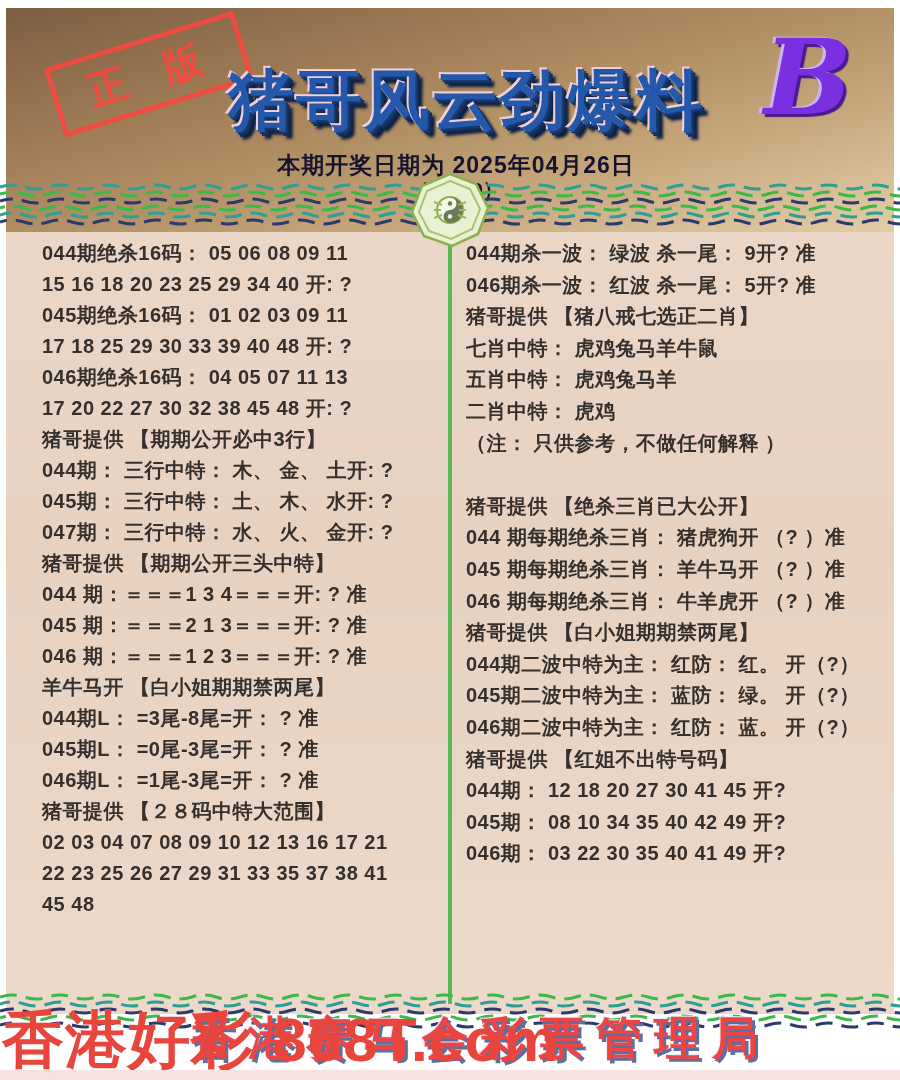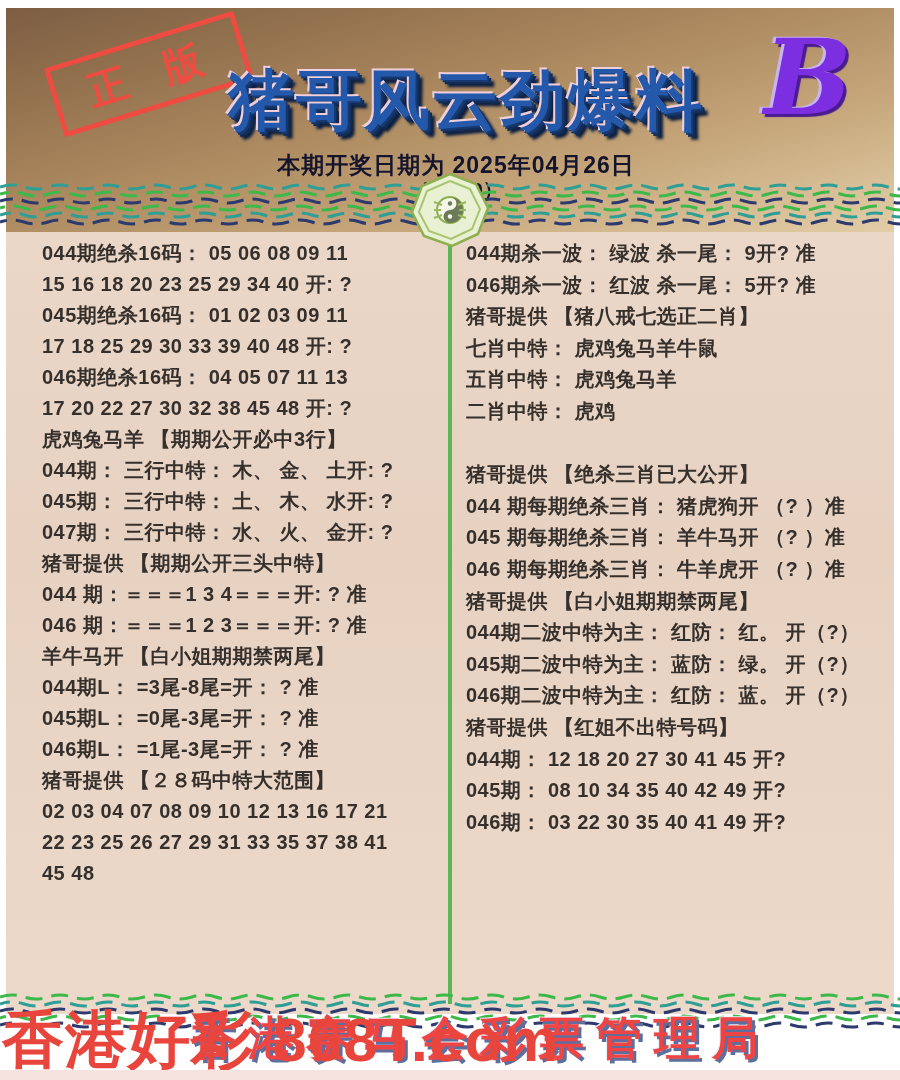--- a/index.html
+++ b/index.html
@@ -120,43 +120,45 @@
   </g>
 </svg>
 
 <div class="col col-left">
     <div class="col-line">044期绝杀16码：  05 06 08 09 11</div>
     <div class="col-line">15 16 18 20 23 25 29 34 40 开: ?</div>
     <div class="col-line">045期绝杀16码：  01 02 03 09 11</div>
     <div class="col-line">17 18 25 29 30 33 39 40 48 开: ?</div>
     <div class="col-line">046期绝杀16码：  04 05 07 11 13</div>
     <div class="col-line">17 20 22 27 30 32 38 45 48 开: ?</div>
-    <div class="col-line">虎鸡兔马羊 【期期公开必中3行】</div>
+    <div class="col-line">猪哥提供 【期期公开必中3行】</div>
     <div class="col-line">044期： 三行中特： 木、 金、 土开: ?</div>
     <div class="col-line">045期： 三行中特： 土、 木、 水开: ?</div>
     <div class="col-line">047期： 三行中特： 水、 火、 金开: ?</div>
     <div class="col-line">猪哥提供 【期期公开三头中特】</div>
     <div class="col-line">044 期：＝＝＝1 3 4＝＝＝开: ? 准</div>
+    <div class="col-line">045 期：＝＝＝2 1 3＝＝＝开: ? 准</div>
     <div class="col-line">046 期：＝＝＝1 2 3＝＝＝开: ? 准</div>
     <div class="col-line">羊牛马开 【白小姐期期禁两尾】</div>
     <div class="col-line">044期L： =3尾-8尾=开： ? 准</div>
     <div class="col-line">045期L： =0尾-3尾=开： ? 准</div>
     <div class="col-line">046期L： =1尾-3尾=开： ? 准</div>
     <div class="col-line">猪哥提供 【２８码中特大范围】</div>
     <div class="col-line">02 03 04 07 08 09 10 12 13 16 17 21</div>
     <div class="col-line">22 23 25 26 27 29 31 33 35 37 38 41</div>
     <div class="col-line">45 48</div>
   </div>
 <div class="col col-right">
     <div class="col-line">044期杀一波： 绿波 杀一尾： 9开? 准</div>
     <div class="col-line">046期杀一波： 红波 杀一尾： 5开? 准</div>
     <div class="col-line">猪哥提供 【猪八戒七选正二肖】</div>
     <div class="col-line">七肖中特： 虎鸡兔马羊牛鼠</div>
     <div class="col-line">五肖中特： 虎鸡兔马羊</div>
     <div class="col-line">二肖中特： 虎鸡</div>
+    <div class="col-line">（注： 只供参考，不做任何解释 ）</div>
     <div class="col-line">&nbsp;</div>
     <div class="col-line">猪哥提供 【绝杀三肖已大公开】</div>
     <div class="col-line">044 期每期绝杀三肖： 猪虎狗开 （? ）准</div>
     <div class="col-line">045 期每期绝杀三肖： 羊牛马开 （? ）准</div>
     <div class="col-line">046 期每期绝杀三肖： 牛羊虎开 （? ）准</div>
     <div class="col-line">猪哥提供 【白小姐期期禁两尾】</div>
     <div class="col-line">044期二波中特为主： 红防： 红。 开（?）</div>
     <div class="col-line">045期二波中特为主： 蓝防： 绿。 开（?）</div>
     <div class="col-line">046期二波中特为主： 红防： 蓝。 开（?）</div>
     <div class="col-line">猪哥提供 【红姐不出特号码】</div>

